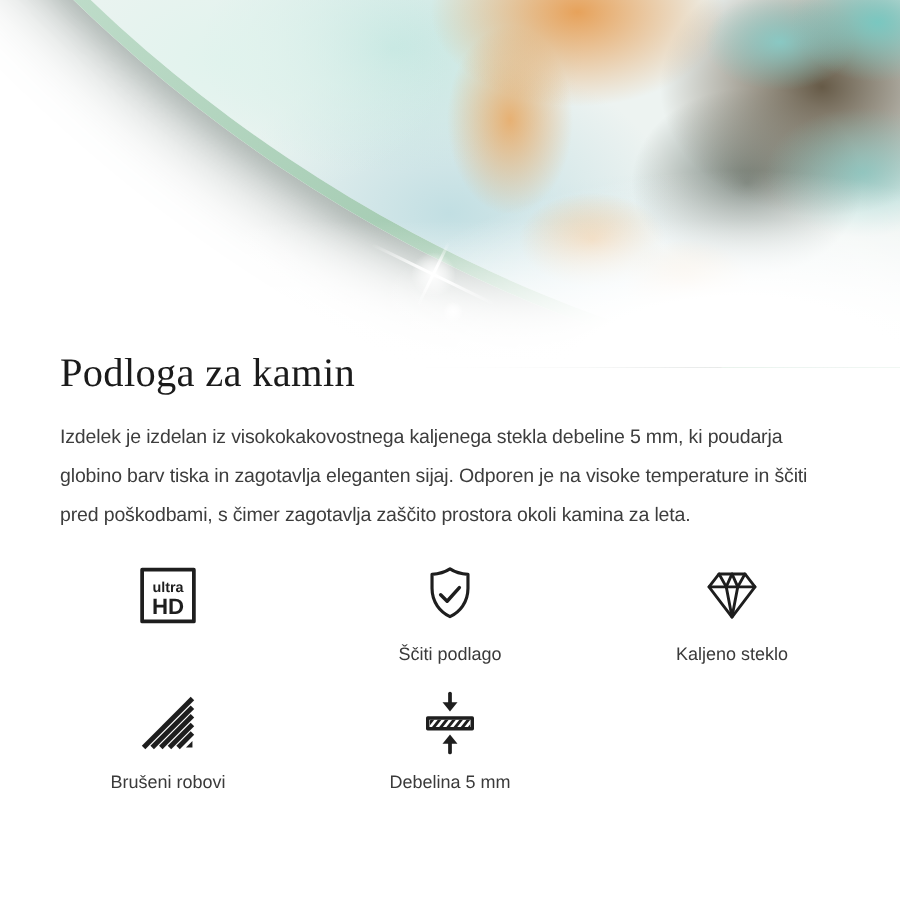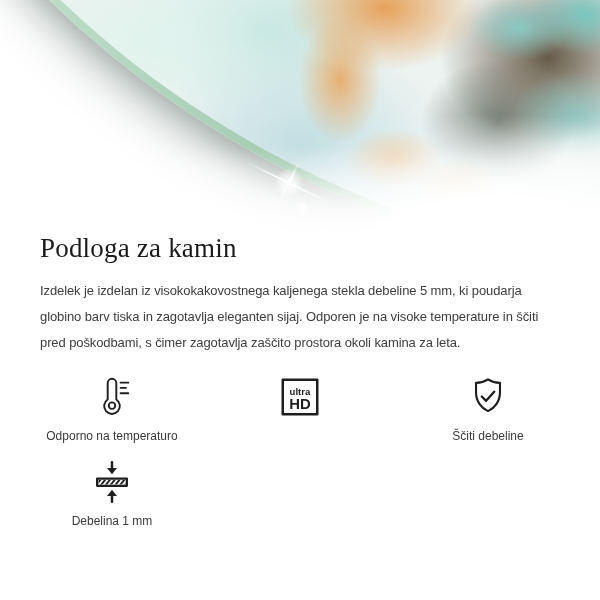--- a/index.html
+++ b/index.html
@@ -100,54 +100,68 @@
   </div>
 
   <div class="content">
     <h1 class="title">
       <span>Podloga za kamin</span>
     </h1>
     <p class="desc">Izdelek je izdelan iz visokokakovostnega kaljenega stekla debeline 5 mm, ki poudarja globino barv tiska in zagotavlja eleganten sijaj. Odporen je na visoke temperature in ščiti pred poškodbami, s čimer zagotavlja zaščito prostora okoli kamina za leta.</p>
 
     <div class="features">
 
-      <div class="feature">
-        <span class="icon">
-          <svg viewBox="0 0 48 48">
-            <path class="ic" d="M19.5 9.5 a4.5 4.5 0 0 1 9 0 V26.6 a8.2 8.2 0 1 1 -9 0 Z"></path>
-            <circle class="ic" cx="24" cy="33" r="3.4"></circle>
-            <line class="ic" x1="33" y1="9" x2="41" y2="9"></line>
-            <line class="ic" x1="33" y1="14.5" x2="38.5" y2="14.5"></line>
-            <line class="ic" x1="33" y1="20" x2="41" y2="20"></line>
-          </svg>
-        </span>
-        <span class="label">Odporno na temperaturo</span>
-      </div>
 
       <div class="feature">
         <span class="icon">
           <svg viewBox="0 0 48 48">
             <rect class="ic" x="6" y="6" width="36" height="36" style="stroke-width:2.6"></rect>
             <text class="ic-text" x="24" y="21.5" text-anchor="middle" font-size="10" font-weight="700">ultra</text>
             <text class="ic-text" x="24" y="37" text-anchor="middle" font-size="15.5" font-weight="800">HD</text>
           </svg>
         </span>
       </div>
 
       <div class="feature">
         <span class="icon">
           <svg viewBox="0 0 48 48">
             <path class="ic" style="stroke-width:2.2" d="M24 5.5 C27.2 7.6 31.7 9 36.5 9.3 V19 c0 9.8 -5.8 16.7 -12.5 19.7 C17.3 35.7 11.5 28.8 11.5 19 V9.3 C16.3 9 20.8 7.6 24 5.5 Z"></path>
             <path class="ic" style="stroke-width:2.4" d="M17.5 23.5 L22 28 L30.5 18.5"></path>
           </svg>
         </span>
-        <span class="label">Ščiti debeline</span>
+        <span class="label">Ščiti podlago</span>
       </div>
 
+      <div class="feature">
+        <span class="icon">
+          <svg viewBox="0 0 48 48">
+            <path class="ic" d="M15 9 H33 L40 18 L24 39 L8 18 Z"></path>
+            <path class="ic" d="M8 18 H40"></path>
+            <path class="ic" d="M15 9 L20 18 L24 9 L28 18 L33 9"></path>
+            <path class="ic" d="M20 18 L24 39 L28 18"></path>
+          </svg>
+        </span>
+        <span class="label">Kaljeno steklo</span>
+      </div>
 
+      <div class="feature">
+        <span class="icon">
+          <svg viewBox="0 0 48 48">
+            <g stroke="#1e1e1e" stroke-width="3.4" stroke-linecap="butt">
+              <line x1="7" y1="41" x2="41" y2="7"></line>
+              <line x1="13" y1="41" x2="41" y2="13"></line>
+              <line x1="19" y1="41" x2="41" y2="19"></line>
+              <line x1="25" y1="41" x2="41" y2="25"></line>
+              <line x1="31" y1="41" x2="41" y2="31"></line>
+            </g>
+            <polygon class="ic-fill" points="36.5,41 41,36.5 41,41"></polygon>
+          </svg>
+        </span>
+        <span class="label">Brušeni robovi</span>
+      </div>
 
       <div class="feature">
         <span class="icon">
           <svg viewBox="0 0 48 48">
             <line class="ic" style="stroke-width:2.6" x1="24" y1="3.5" x2="24" y2="10"></line>
             <polygon class="ic-fill" points="18.8,9.5 29.2,9.5 24,16"></polygon>
             <line class="ic" style="stroke-width:2.6" x1="24" y1="44.5" x2="24" y2="38"></line>
             <polygon class="ic-fill" points="18.8,38.5 29.2,38.5 24,32"></polygon>
             <rect class="ic" style="stroke-width:2.4" x="8.5" y="20.5" width="31" height="7.5"></rect>
             <clipPath id="barclip">
@@ -157,18 +171,18 @@
               <line x1="6" y1="29" x2="14" y2="19"></line>
               <line x1="11" y1="29" x2="19" y2="19"></line>
               <line x1="16" y1="29" x2="24" y2="19"></line>
               <line x1="21" y1="29" x2="29" y2="19"></line>
               <line x1="26" y1="29" x2="34" y2="19"></line>
               <line x1="31" y1="29" x2="39" y2="19"></line>
               <line x1="36" y1="29" x2="44" y2="19"></line>
             </g>
           </svg>
         </span>
-        <span class="label">Debelina 1 mm</span>
+        <span class="label">Debelina 5 mm</span>
       </div>
 
     </div>
   </div>
 </div>
 
 </body></html>

